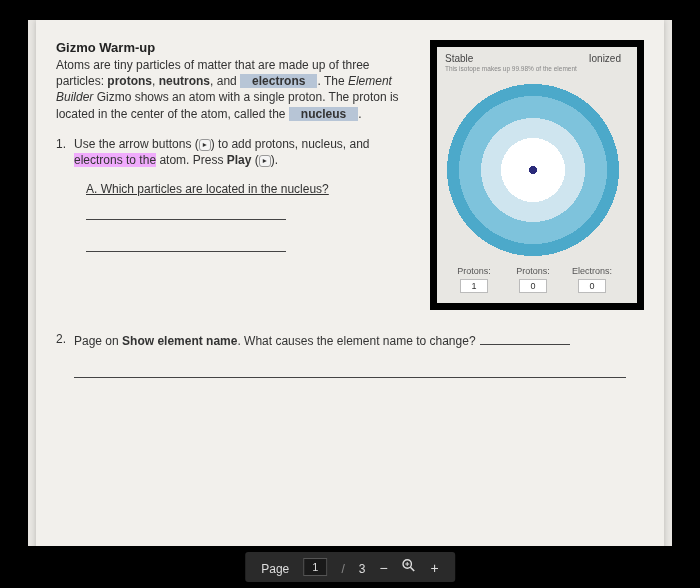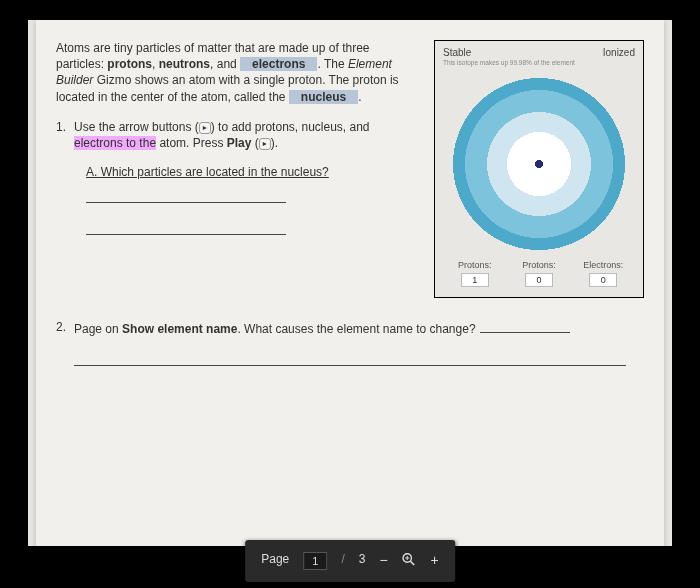--- a/index.html
+++ b/index.html
@@ -31,22 +31,22 @@
     overflow: hidden;
   }
   .content {
     display: flex;
     gap: 16px;
   }
   .left-col { flex: 1.05; }
   .right-col {
     flex: 0 0 210px;
     background: #e8e7e3;
-    border: 1px solid #000000;
-    padding: 6px 8px 10px 8px;
+    border: 7px solid #000000;
+    padding: 6px 16px 10px 8px;
     font-size: 9px;
     color: #555;
   }
   .title { font-weight: bold; font-size: 13px; color: #222; margin-bottom: 2px; }
   .intro { font-size: 12px; color: #333; line-height: 1.35; margin-bottom: 14px; }
   .intro b { font-weight: bold; }
   .hl { background: #b7c5d6; padding: 0 12px; }
   .hl2 { background: #f0abfc; }
   .q1 { font-size: 12px; color: #333; line-height: 1.35; display: flex; margin-bottom: 14px; }
   .q1 .num { width: 18px; flex-shrink: 0; }
@@ -103,23 +103,23 @@
   
   .toolbar {
     position: absolute;
     bottom: 6px;
     left: 50%;
     transform: translateX(-50%);
     background: #2a2a2a;
     color: #ddd;
     font-size: 12px;
     display: flex;
-    align-items: flex-start;
+    align-items: flex-end;
     gap: 14px;
-    padding: 12px 16px;
+    padding: 6px 16px;
     border-radius: 3px;
     box-shadow: 0 1px 4px rgba(0,0,0,.6);
   }
   .toolbar .sep { color: #888; }
   .toolbar .page-num {
     background: #1a1a1a;
     border: 1px solid #555;
     padding: 2px 8px;
     min-width: 22px;
     text-align: center;
@@ -134,20 +134,21 @@
     background: #000;
   }
 </style>
 </head>
 <body>
 
 <div class="page-wrap">
   <div class="paper">
     <div class="content">
       <div class="left-col">
+        <div class="title">Gizmo Warm-up</div>
         <div class="intro">
           <span>Atoms are tiny particles of matter that are made up of three particles: </span><b>protons</b><span>, </span><b>neutrons</b><span>, and </span><b class="hl">electrons</b><span>. The </span><i>Element Builder</i><span> Gizmo shows an atom with a single proton. The proton is located in the center of the atom, called the </span><b class="hl">nucleus</b><span>.</span>
         </div>
 
         <div class="q1">
           <div class="num">1.</div>
           <div class="body">
             <span>Use the arrow buttons (</span><span class="icon-btn">▸</span><span>) to add protons, nucleus, and </span><span class="hl2">electrons to the</span><span> atom. Press </span><b>Play</b><span> (</span><span class="icon-btn">▸</span><span>).</span>
           </div>
         </div>

